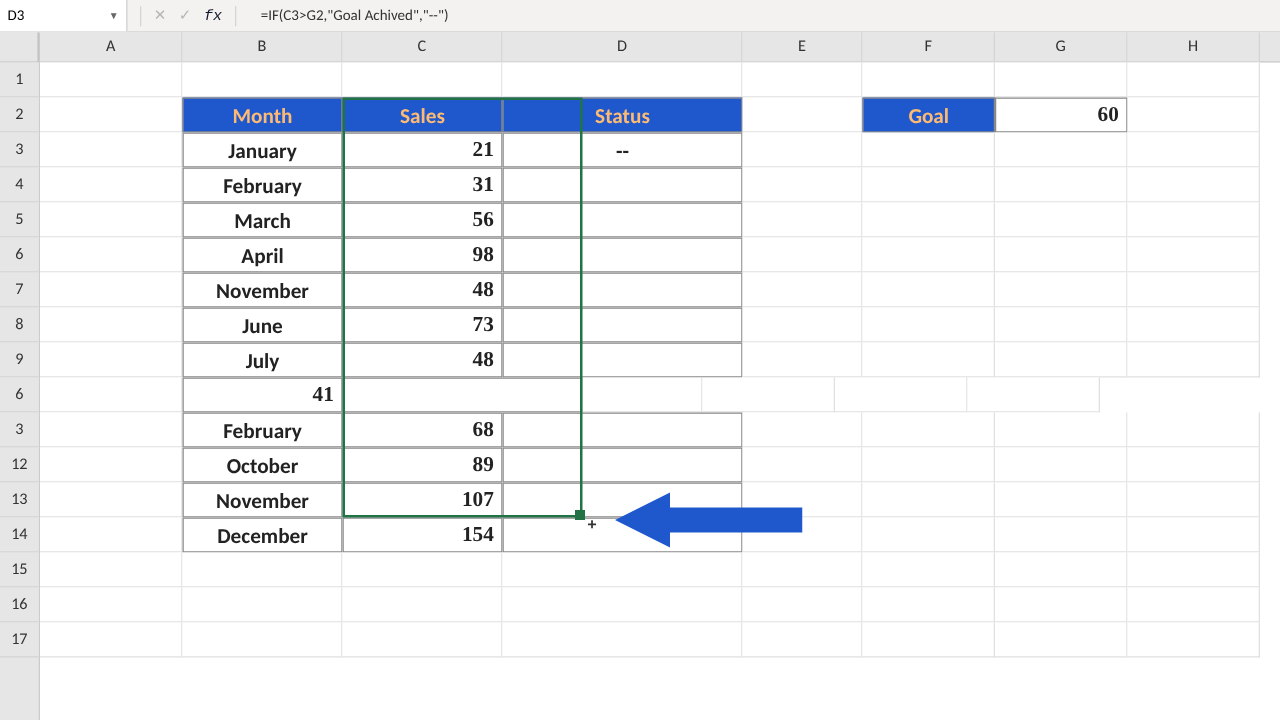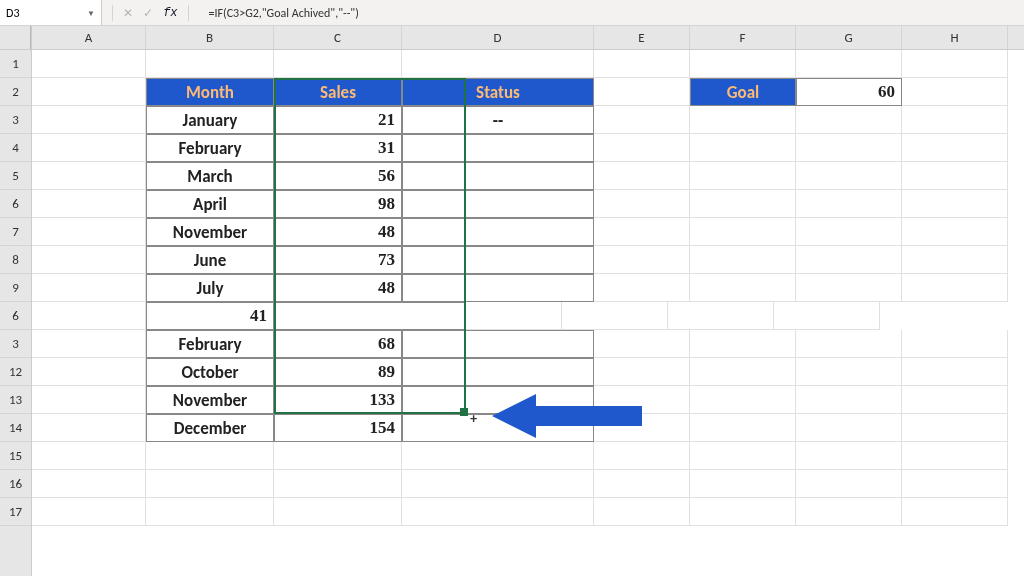--- a/index.html
+++ b/index.html
@@ -327,21 +327,21 @@
           <div class="cell w-C tb tr">89</div>
           <div class="cell w-D tb tc"></div>
           <div class="cell w-E"></div>
           <div class="cell w-F"></div>
           <div class="cell w-G"></div>
           <div class="cell w-H"></div>
         </div>
         <div class="row">
           <div class="cell w-A"></div>
           <div class="cell w-B tb tc">November</div>
-          <div class="cell w-C tb tr">133</div>
+          <div class="cell w-C tb tr">107</div>
           <div class="cell w-D tb tc"></div>
           <div class="cell w-E"></div>
           <div class="cell w-F"></div>
           <div class="cell w-G"></div>
           <div class="cell w-H"></div>
         </div>
         <div class="row">
           <div class="cell w-A"></div>
           <div class="cell w-B tb tc">December</div>
           <div class="cell w-C tb tr">154</div>

